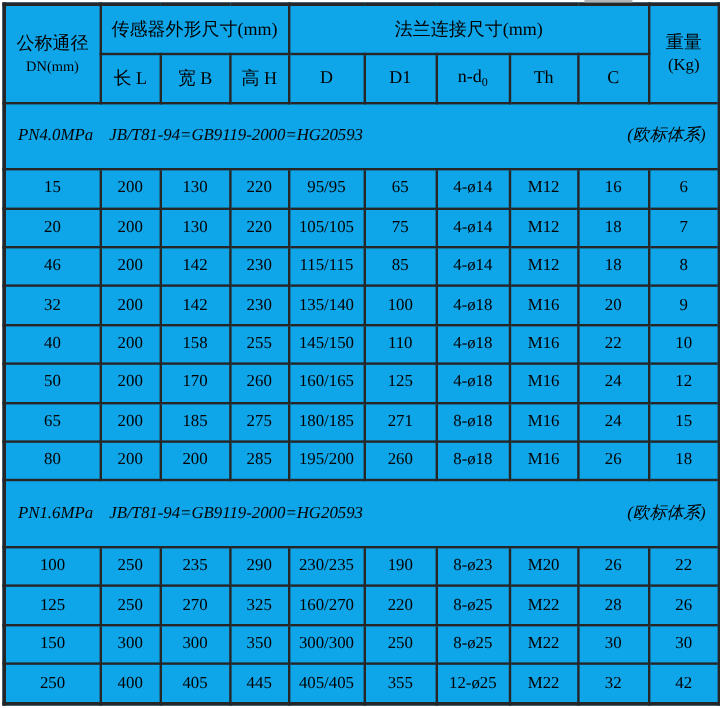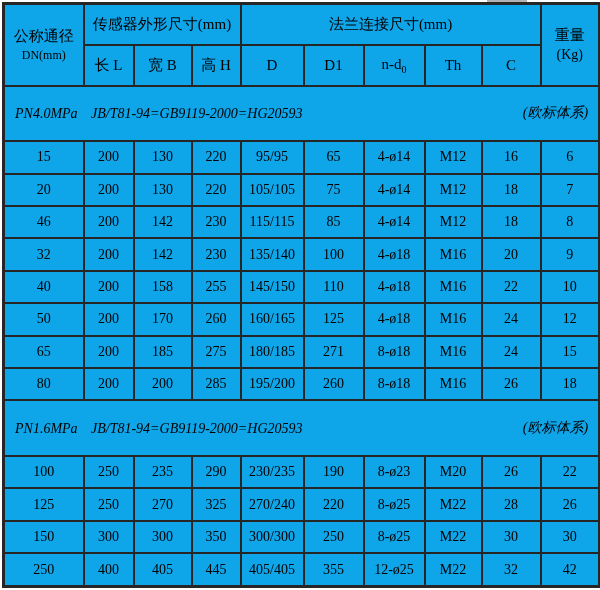--- a/index.html
+++ b/index.html
@@ -244,21 +244,21 @@
         <td>8-ø23</td>
         <td>M20</td>
         <td>26</td>
         <td>22</td>
       </tr>
       <tr>
         <td>125</td>
         <td>250</td>
         <td>270</td>
         <td>325</td>
-        <td>270/240</td>
+        <td>160/270</td>
         <td>220</td>
         <td>8-ø25</td>
         <td>M22</td>
         <td>28</td>
         <td>26</td>
       </tr>
       <tr>
         <td>150</td>
         <td>300</td>
         <td>300</td>

